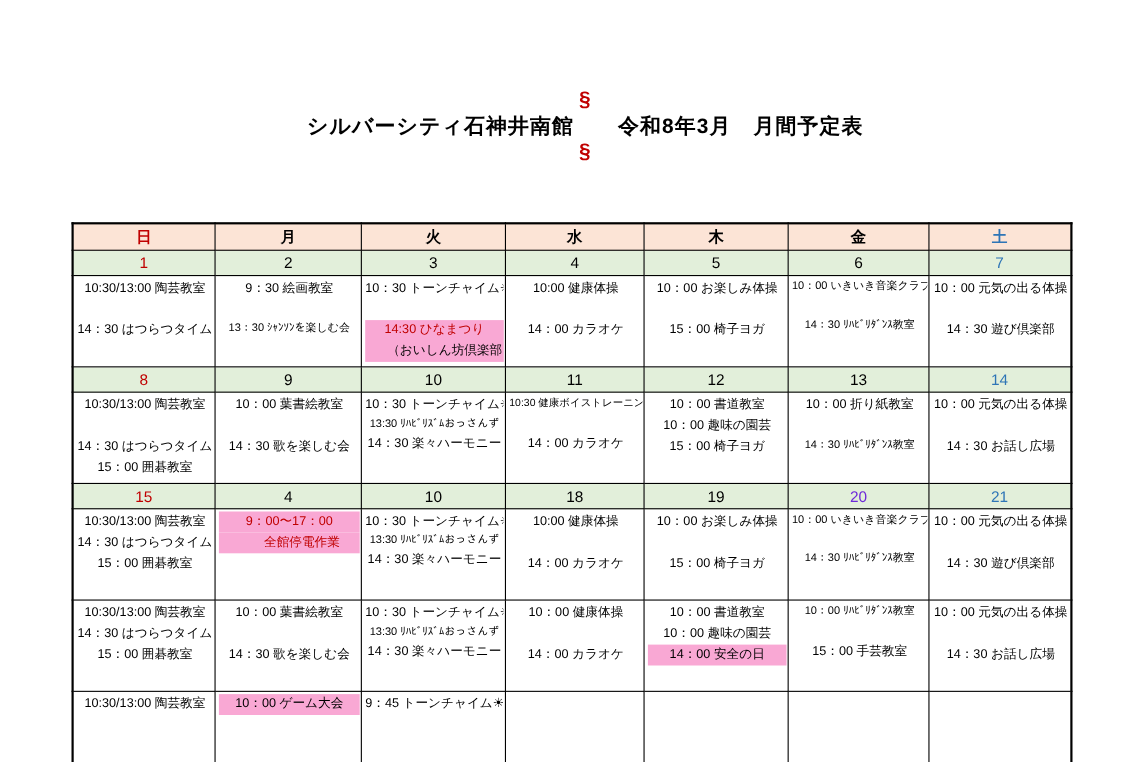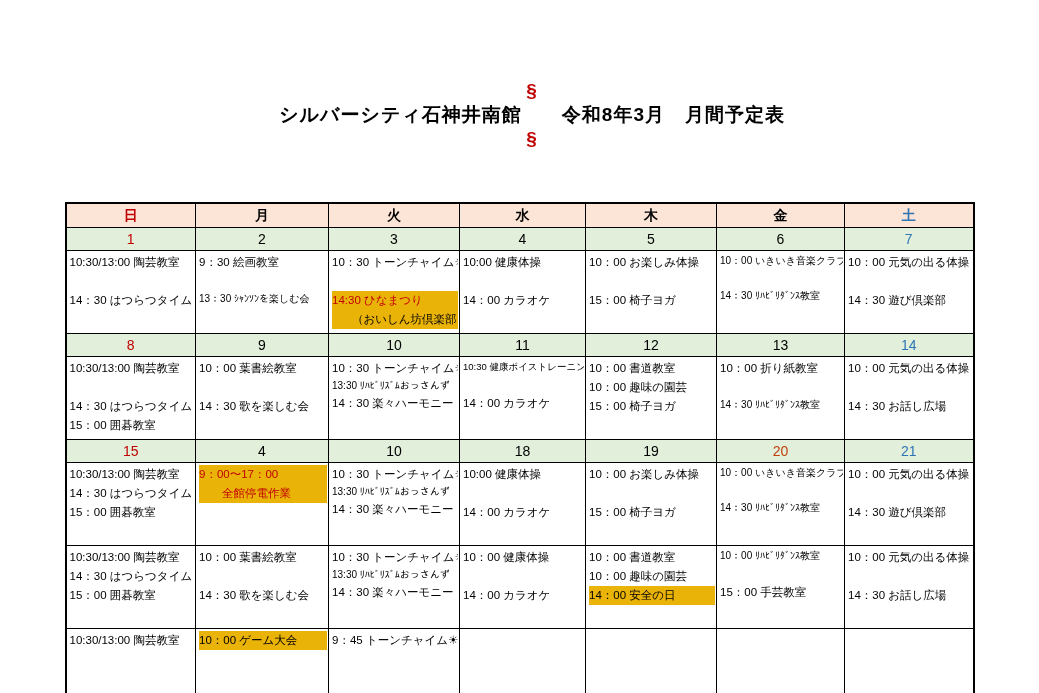--- a/index.html
+++ b/index.html
@@ -61,37 +61,38 @@
   tr.dates td {
     background: #e2efda;
     height: 22px;
     font-size: 14px;
     text-align: center;
     vertical-align: middle;
     font-weight: normal;
   }
   tr.dates td.sun { color: #c00000; }
   tr.dates td.sat { color: #2e75b6; }
-  tr.dates td.hol { color: #c2410c; text-align: center; }
+  tr.dates td.hol { color: #6d28d9; text-align: center; }
   tr.dates td.empty { background: #e2efda; }
 
   
   tr.events td {
     height: 78px;
     padding: 2px 1px 2px 3px;
     font-size: 11.5px;
     line-height: 1.65;
+    text-align: center;
   }
   tr.events td.blank { background: #ffffff; }
   .ev {
     white-space: nowrap;
     overflow: hidden;
   }
   .ev.hl {
-    background: #eab308;
+    background: #f9a8d4;
   }
   .small { font-size: 10px; }
   .xsmall { font-size: 9.5px; }
   .red { color: #c00000; }
   .indent { padding-left: 20px; }
 </style>
 </head>
 <body>
 
 <div class="page">

